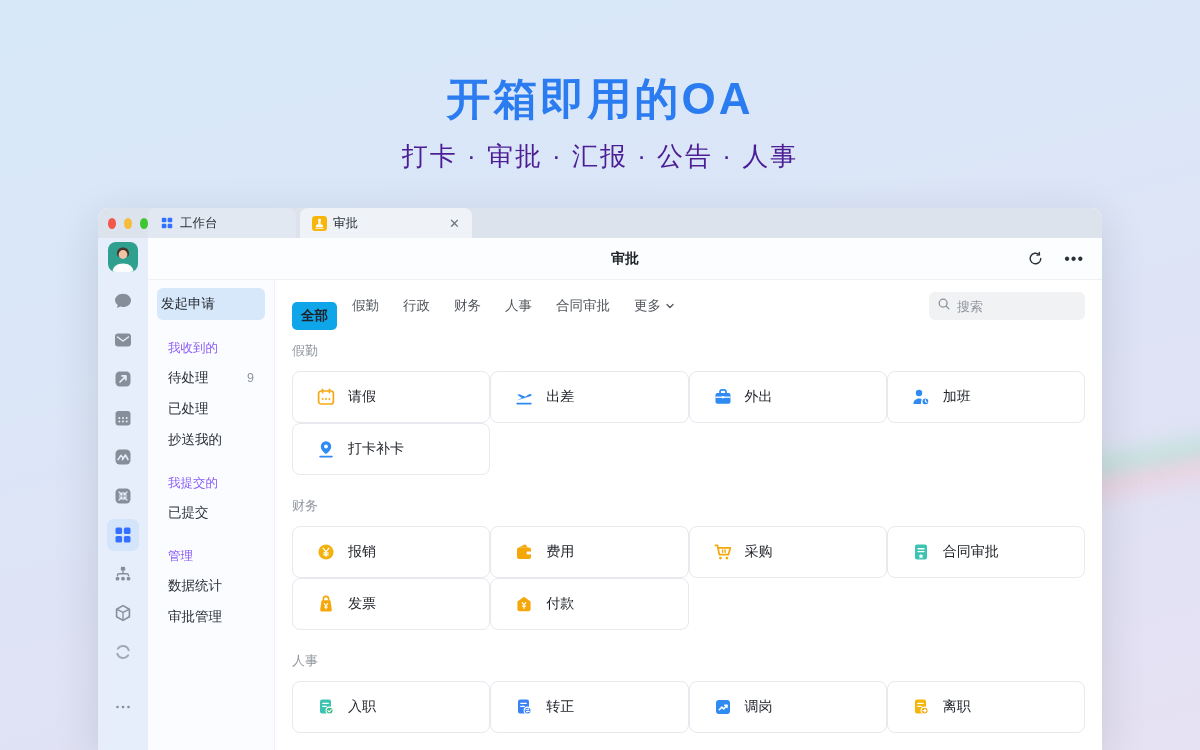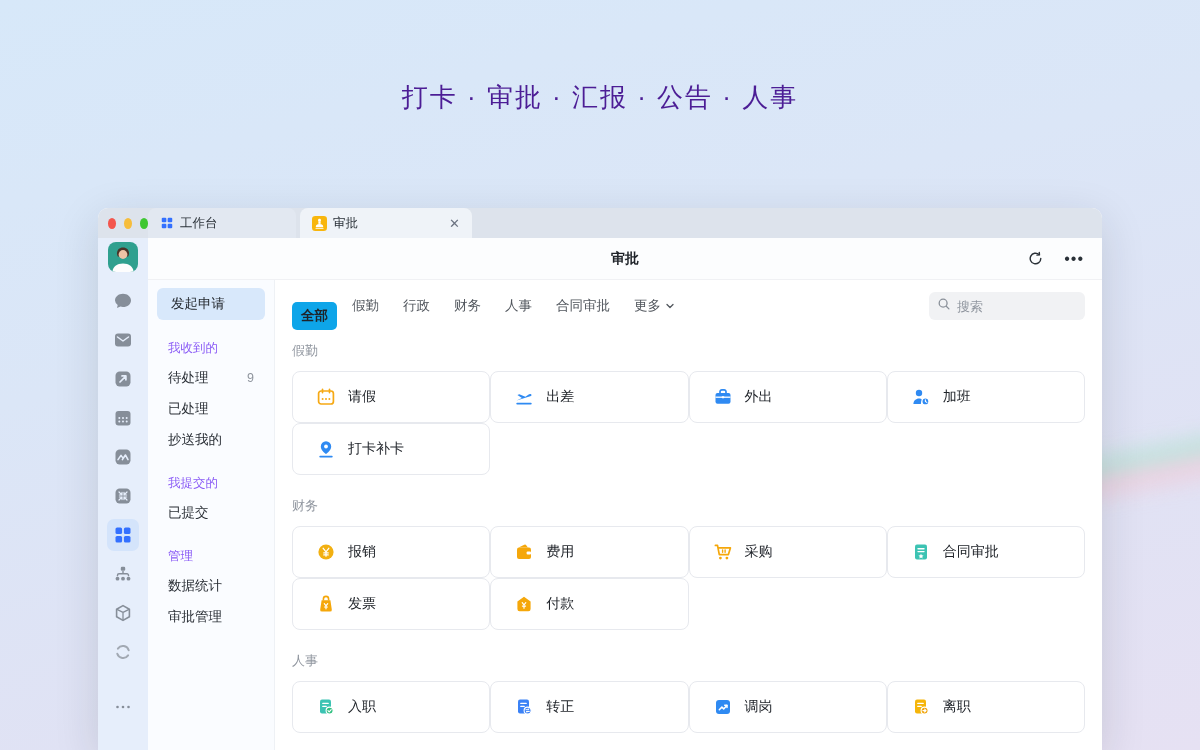--- a/index.html
+++ b/index.html
@@ -49,21 +49,21 @@
   .app-header { height:42px; background:#fcfdfe; border-bottom:1px solid #f0f1f4; position:relative;
                 display:flex; align-items:center; justify-content:center; flex:0 0 42px; }
   .app-title { font-size:14px; font-weight:700; color:#1f2329; }
   .header-actions { position:absolute; right:18px; display:flex; align-items:center; gap:20px; }
   .hdr-btn { display:flex; align-items:center; cursor:pointer; }
   .dots { font-size:16px; letter-spacing:1px; color:#2a3138; line-height:1; }
 
   .app-main { flex:1; display:flex; min-height:0; }
   .menu-panel { width:127px; flex:0 0 127px; background:#fafcff; border-right:1px solid #eef1f5; padding:8px 9px; }
   .primary-btn { height:32px; background:#d8e8fb; border-radius:6px; display:flex; align-items:center;
-                 padding-left:14px; font-size:13.5px; color:#24292f; cursor:pointer; }
+                 padding-left:4px; font-size:13.5px; color:#24292f; cursor:pointer; }
   .group-header { font-size:12.5px; color:#8b5cf6; margin:20px 0 5px 11px; }
   .menu-item { height:31px; display:flex; align-items:center; padding:0 11px; font-size:13.5px; color:#2a2f36;
                border-radius:6px; cursor:pointer; }
   .menu-item .badge { margin-left:auto; font-size:12.5px; color:#8f959e; }
 
   .content { flex:1; background:#fff; padding:12px 17px 0; min-width:0; overflow:hidden; }
   .toolbar { display:flex; align-items:center; height:28px; }
   .chips { display:flex; align-items:center; gap:6px; }
   .chip { font-size:13.5px; color:#51565d; padding:5px 9px; border-radius:5px; cursor:pointer; display:flex; align-items:center; gap:4px; white-space:nowrap; }
   .chip.active { background:#0ea5e9; color:#1f2329; font-weight:700;margin-top:20px; }
@@ -80,20 +80,21 @@
           display:flex; align-items:center; gap:12px; padding-left:23px; cursor:pointer; }
   .card-label { font-size:14px; color:#20242a; }
   .icon20 { width:20px; height:20px; display:flex; align-items:center; justify-content:center; flex:0 0 20px; }
 </style>
 </head>
 <body>
 
 <div class="rainbow"></div>
 
 <div class="hero">
+  <div class="hero-title">开箱即用的OA</div>
   <div class="hero-sub">打卡 · 审批 · 汇报 · 公告 · 人事</div>
 </div>
 
 <div class="window">
   <div class="tabbar">
     <div class="lights">
       <span class="light red"></span>
       <span class="light yellow"></span>
       <span class="light green"></span>
     </div>

